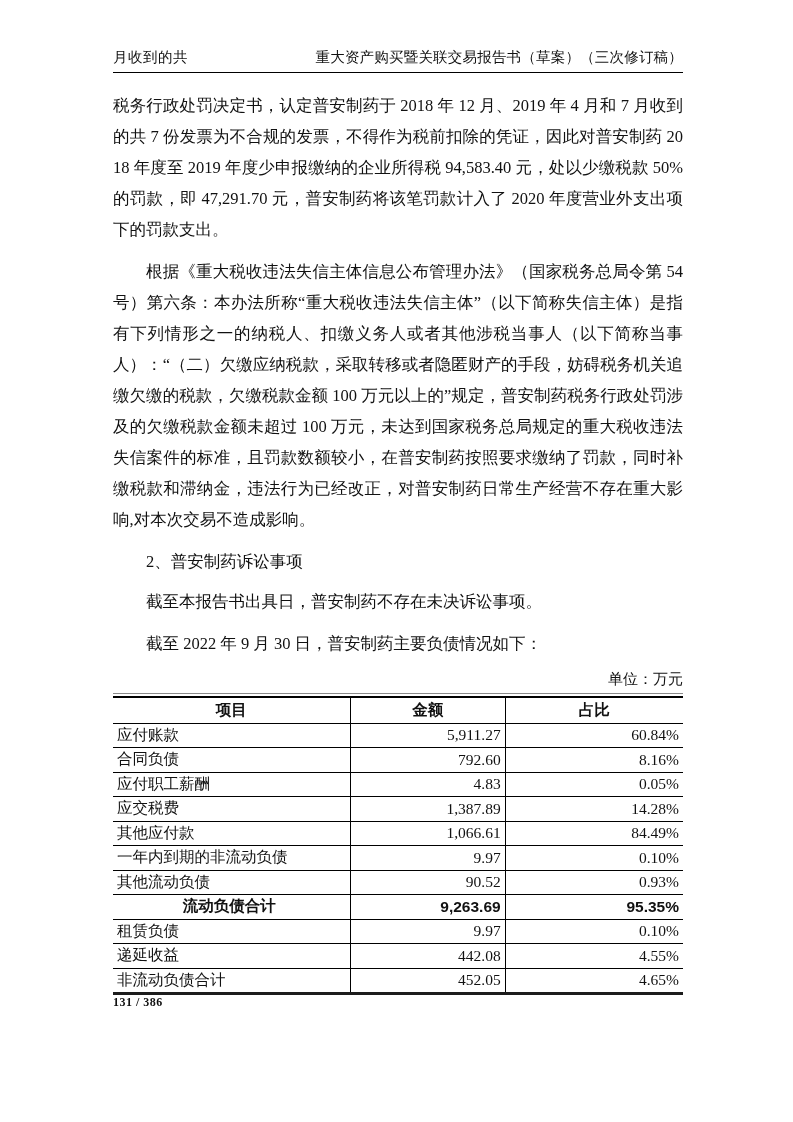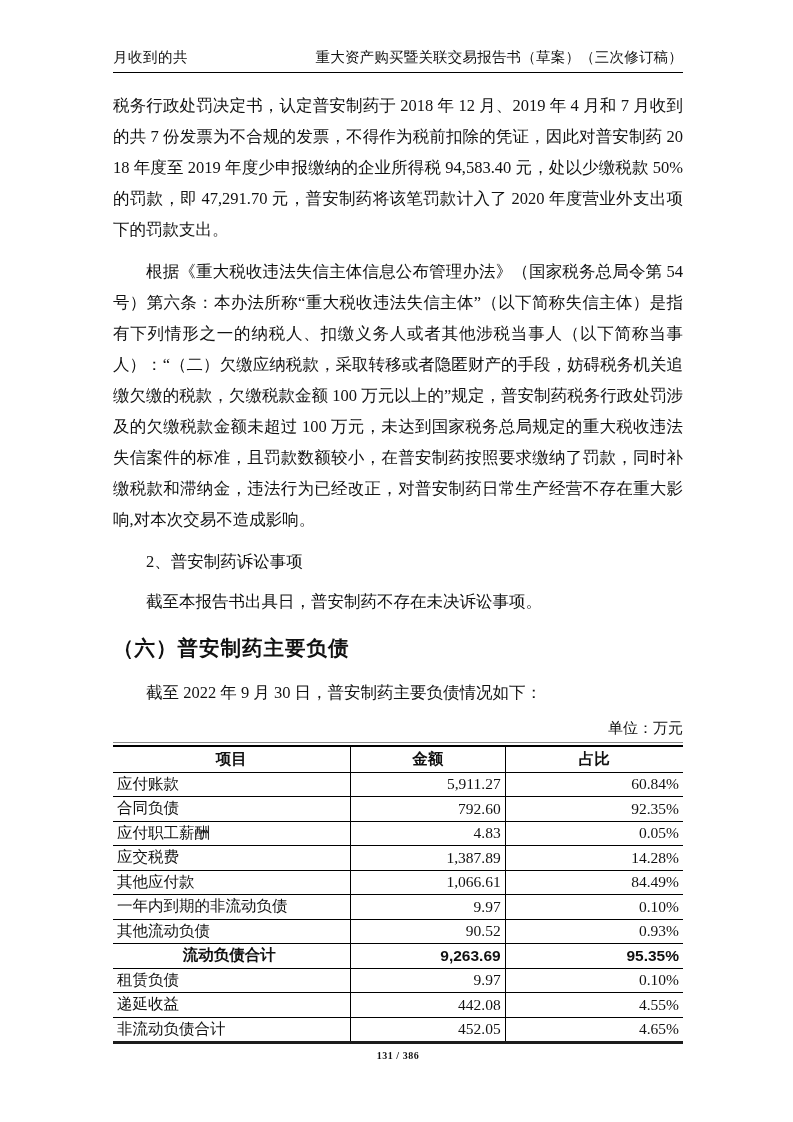--- a/index.html
+++ b/index.html
@@ -91,24 +91,24 @@
   tr.emphasis td {
     font-family: "Liberation Sans", "DejaVu Sans", sans-serif;
     font-weight: bold;
     border-top: 1.5px solid #000;
     border-bottom: 1.5px solid #000;
   }
   tr.emphasis td.col-item { text-align: center; padding-left: 0; }
 
   
   .page-number {
-    text-align: center;
-    font-weight: bold;
-    font-size: 10px;
-    margin-top: 6px;
+    text-align: left;
+    font-weight: bold;
+    font-size: 12px;
+    margin-top: 0;
     letter-spacing: 0.5px;
   }
 </style>
 </head>
 <body>
 
 <div class="page">
 
   <div class="doc-header">
     <span class="hdr-left">月收到的共</span>
@@ -118,21 +118,20 @@
   <div class="body-text">
 
     <p class="para">税务行政处罚决定书，认定普安制药于 2018 年 12 月、2019 年 4 月和 7 月收到的共 7 份发票为不合规的发票，不得作为税前扣除的凭证，因此对普安制药 2018 年度至 2019 年度少申报缴纳的企业所得税 94,583.40 元，处以少缴税款 50%的罚款，即 47,291.70 元，普安制药将该笔罚款计入了 2020 年度营业外支出项下的罚款支出。</p>
 
     <p class="para indent">根据《重大税收违法失信主体信息公布管理办法》（国家税务总局令第 54 号）第六条：本办法所称“重大税收违法失信主体”（以下简称失信主体）是指有下列情形之一的纳税人、扣缴义务人或者其他涉税当事人（以下简称当事人）：“（二）欠缴应纳税款，采取转移或者隐匿财产的手段，妨碍税务机关追缴欠缴的税款，欠缴税款金额 100 万元以上的”规定，普安制药税务行政处罚涉及的欠缴税款金额未超过 100 万元，未达到国家税务总局规定的重大税收违法失信案件的标准，且罚款数额较小，在普安制药按照要求缴纳了罚款，同时补缴税款和滞纳金，违法行为已经改正，对普安制药日常生产经营不存在重大影响,对本次交易不造成影响。</p>
 
     <p class="para indent no-bottom">2、普安制药诉讼事项</p>
 
     <p class="para indent">截至本报告书出具日，普安制药不存在未决诉讼事项。</p>
 
-    <h2 class="section-heading">（六）普安制药主要负债</h2>
 
     <p class="para indent">截至 2022 年 9 月 30 日，普安制药主要负债情况如下：</p>
 
     <div class="unit-line">单位：万元</div>
 
     <div class="table-wrap">
       <table class="liability-table">
         <thead>
           <tr>
             <th>项目</th>
@@ -142,21 +141,21 @@
         </thead>
         <tbody>
             <tr>
               <td class="col-item">应付账款</td>
               <td class="col-amount">5,911.27</td>
               <td class="col-ratio">60.84%</td>
             </tr>
             <tr>
               <td class="col-item">合同负债</td>
               <td class="col-amount">792.60</td>
-              <td class="col-ratio">92.35%</td>
+              <td class="col-ratio">8.16%</td>
             </tr>
             <tr>
               <td class="col-item">应付职工薪酬</td>
               <td class="col-amount">4.83</td>
               <td class="col-ratio">0.05%</td>
             </tr>
             <tr>
               <td class="col-item">应交税费</td>
               <td class="col-amount">1,387.89</td>
               <td class="col-ratio">14.28%</td>

